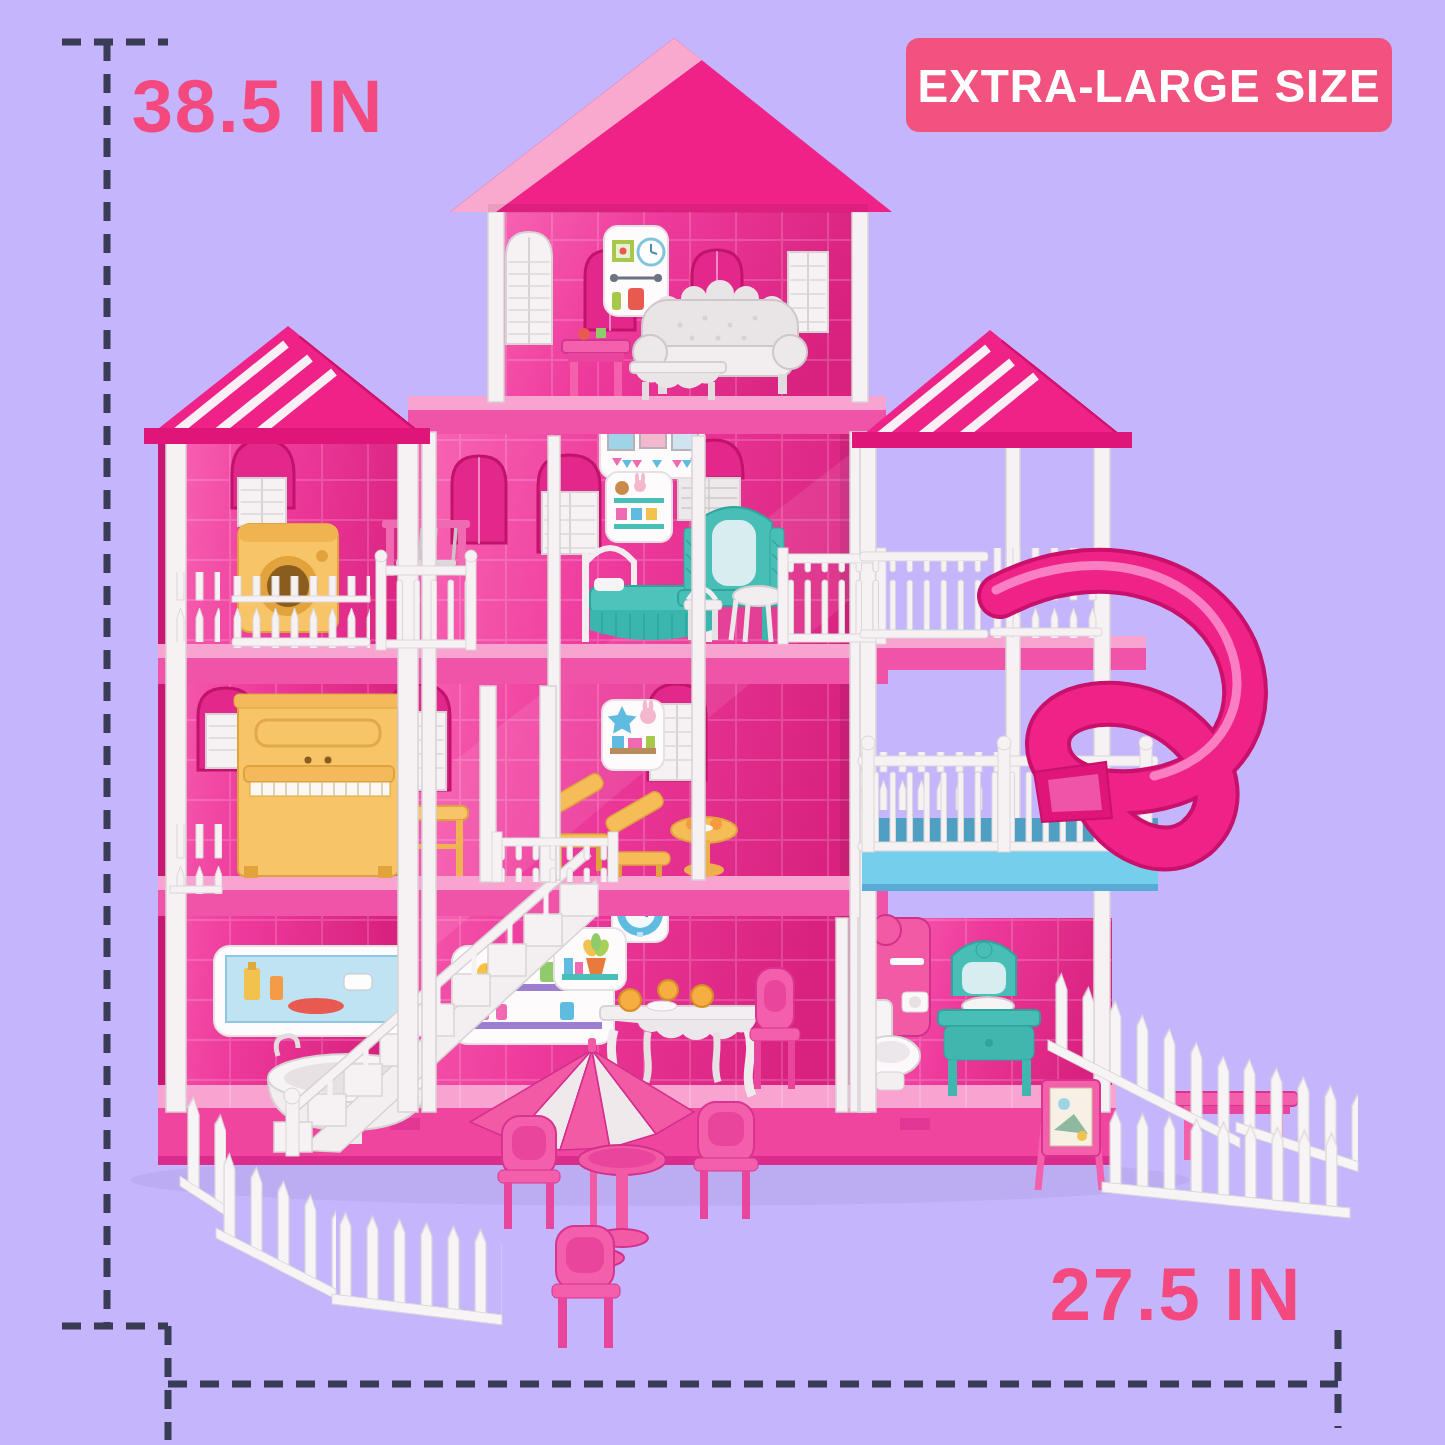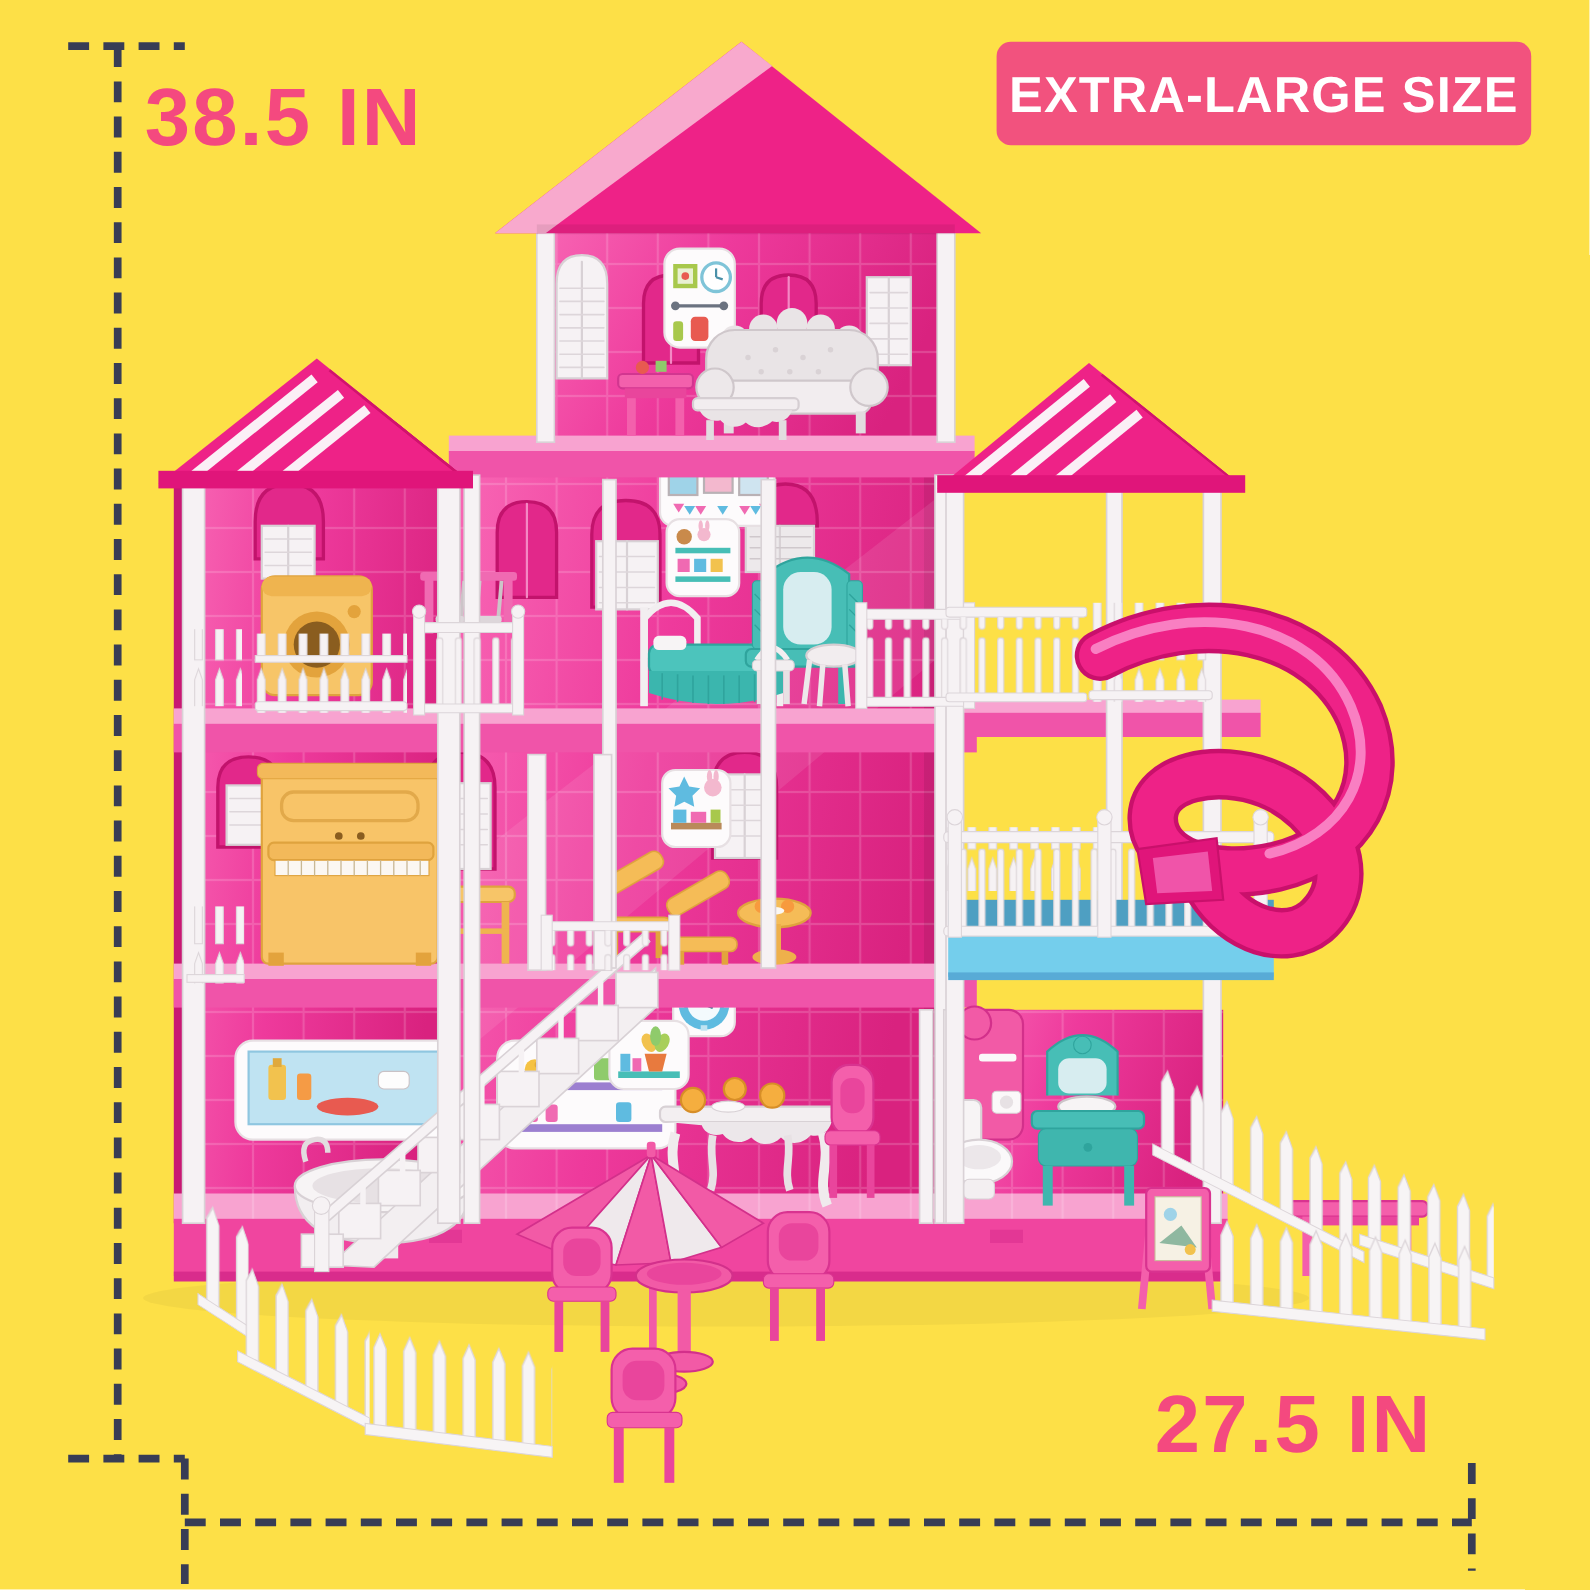--- a/index.html
+++ b/index.html
@@ -1,17 +1,17 @@
 <!DOCTYPE html>
 <html><head>
 <meta charset="utf-8">
 <style>
   html,body{margin:0;padding:0;background:#ffffff;}
   .stage{position:relative;width:1445px;height:1445px;overflow:hidden;
-         font-family:"Liberation Sans", sans-serif;background:#fde047;}
+         font-family:"Liberation Sans", sans-serif;background:#c4b5fd;}
   svg{display:block}
   text{font-family:"Liberation Sans", sans-serif;}
   .dim-label{font-weight:bold;font-size:74px;letter-spacing:2px;}
   .badge-label{font-weight:bold;font-size:46px;letter-spacing:1px;}
   .poster-title{font-weight:bold;font-size:11px;letter-spacing:0.5px;}
   .poster-letter{font-weight:bold;font-size:24px;}
 </style>
 </head>
 <body>
 

